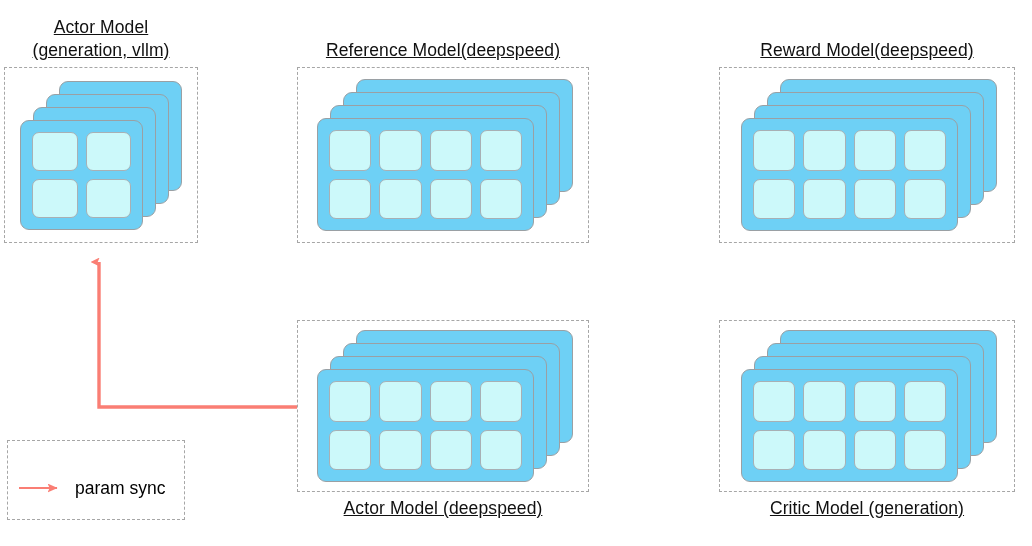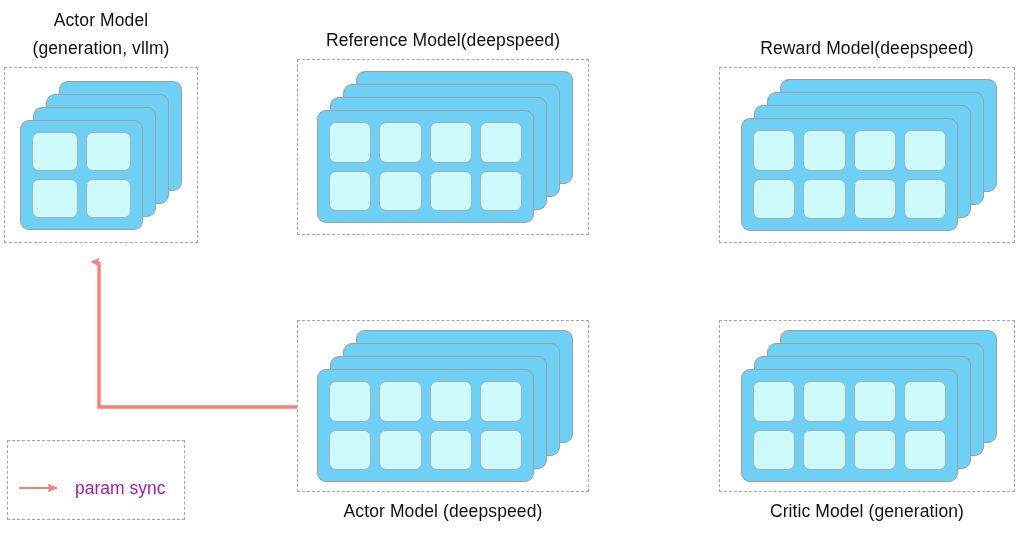--- a/index.html
+++ b/index.html
@@ -25,24 +25,25 @@
   
   .group {
     position: absolute;
   }
   .group-label {
     position: absolute;
     left: 0;
     width: 100%;
     text-align: center;
     font-size: 17.5px;
-    line-height: 28px;
+    line-height: 23px;
     color: #101010;
     white-space: pre-line;
     letter-spacing: 0.1px;
+    text-decoration: underline;
   }
   .group-label.above { bottom: 100%; margin-bottom: 5px; }
   .group-label.below { top: 100%;   margin-top: 5px;  }
 
   .dashed-box {
     position: absolute;
     left: 0; top: 0;
     width: 100%;
     height: 100%;
     box-sizing: border-box;
@@ -95,21 +96,21 @@
     align-items: center;
   }
   #legend-inner {
     display: flex;
     align-items: center;
     margin-top: 16px;
     padding-left: 9px;
   }
   .legend-label {
     font-size: 17.5px;
-    color: #a21caf;
+    color: #000000;
     margin-left: 10px;
     white-space: nowrap;
   }
 </style>
 </head>
 <body>
 
 <div id="canvas">
 
   <div class="group" style="left:4px; top:67px; width:194px; height:176px;">
@@ -124,21 +125,21 @@
         <div class="card-grid" style="grid-template-columns:repeat(2,1fr); grid-template-rows:repeat(2,1fr);">
           <div class="cell"></div>
           <div class="cell"></div>
           <div class="cell"></div>
           <div class="cell"></div>
         </div>
       </div>
     </div>
   </div>
 
-  <div class="group" style="left:297px; top:59px; width:292px; height:176px;">
+  <div class="group" style="left:297px; top:67px; width:292px; height:176px;">
     <div class="group-label above">Reference Model(deepspeed)</div>
     <div class="dashed-box"></div>
     <div class="stack" style="left:20px; top:12px; width:256px; height:152px;">
       <div class="card" style="left:39px; top:0px;  width:217px; height:113px;"></div>
       <div class="card" style="left:26px; top:13px; width:217px; height:113px;"></div>
       <div class="card" style="left:13px; top:26px; width:217px; height:113px;"></div>
       <div class="card" style="left:0px;  top:39px; width:217px; height:113px;">
         <div class="card-grid" style="grid-template-columns:repeat(4,1fr); grid-template-rows:repeat(2,1fr);">
           <div class="cell"></div>
           <div class="cell"></div>

